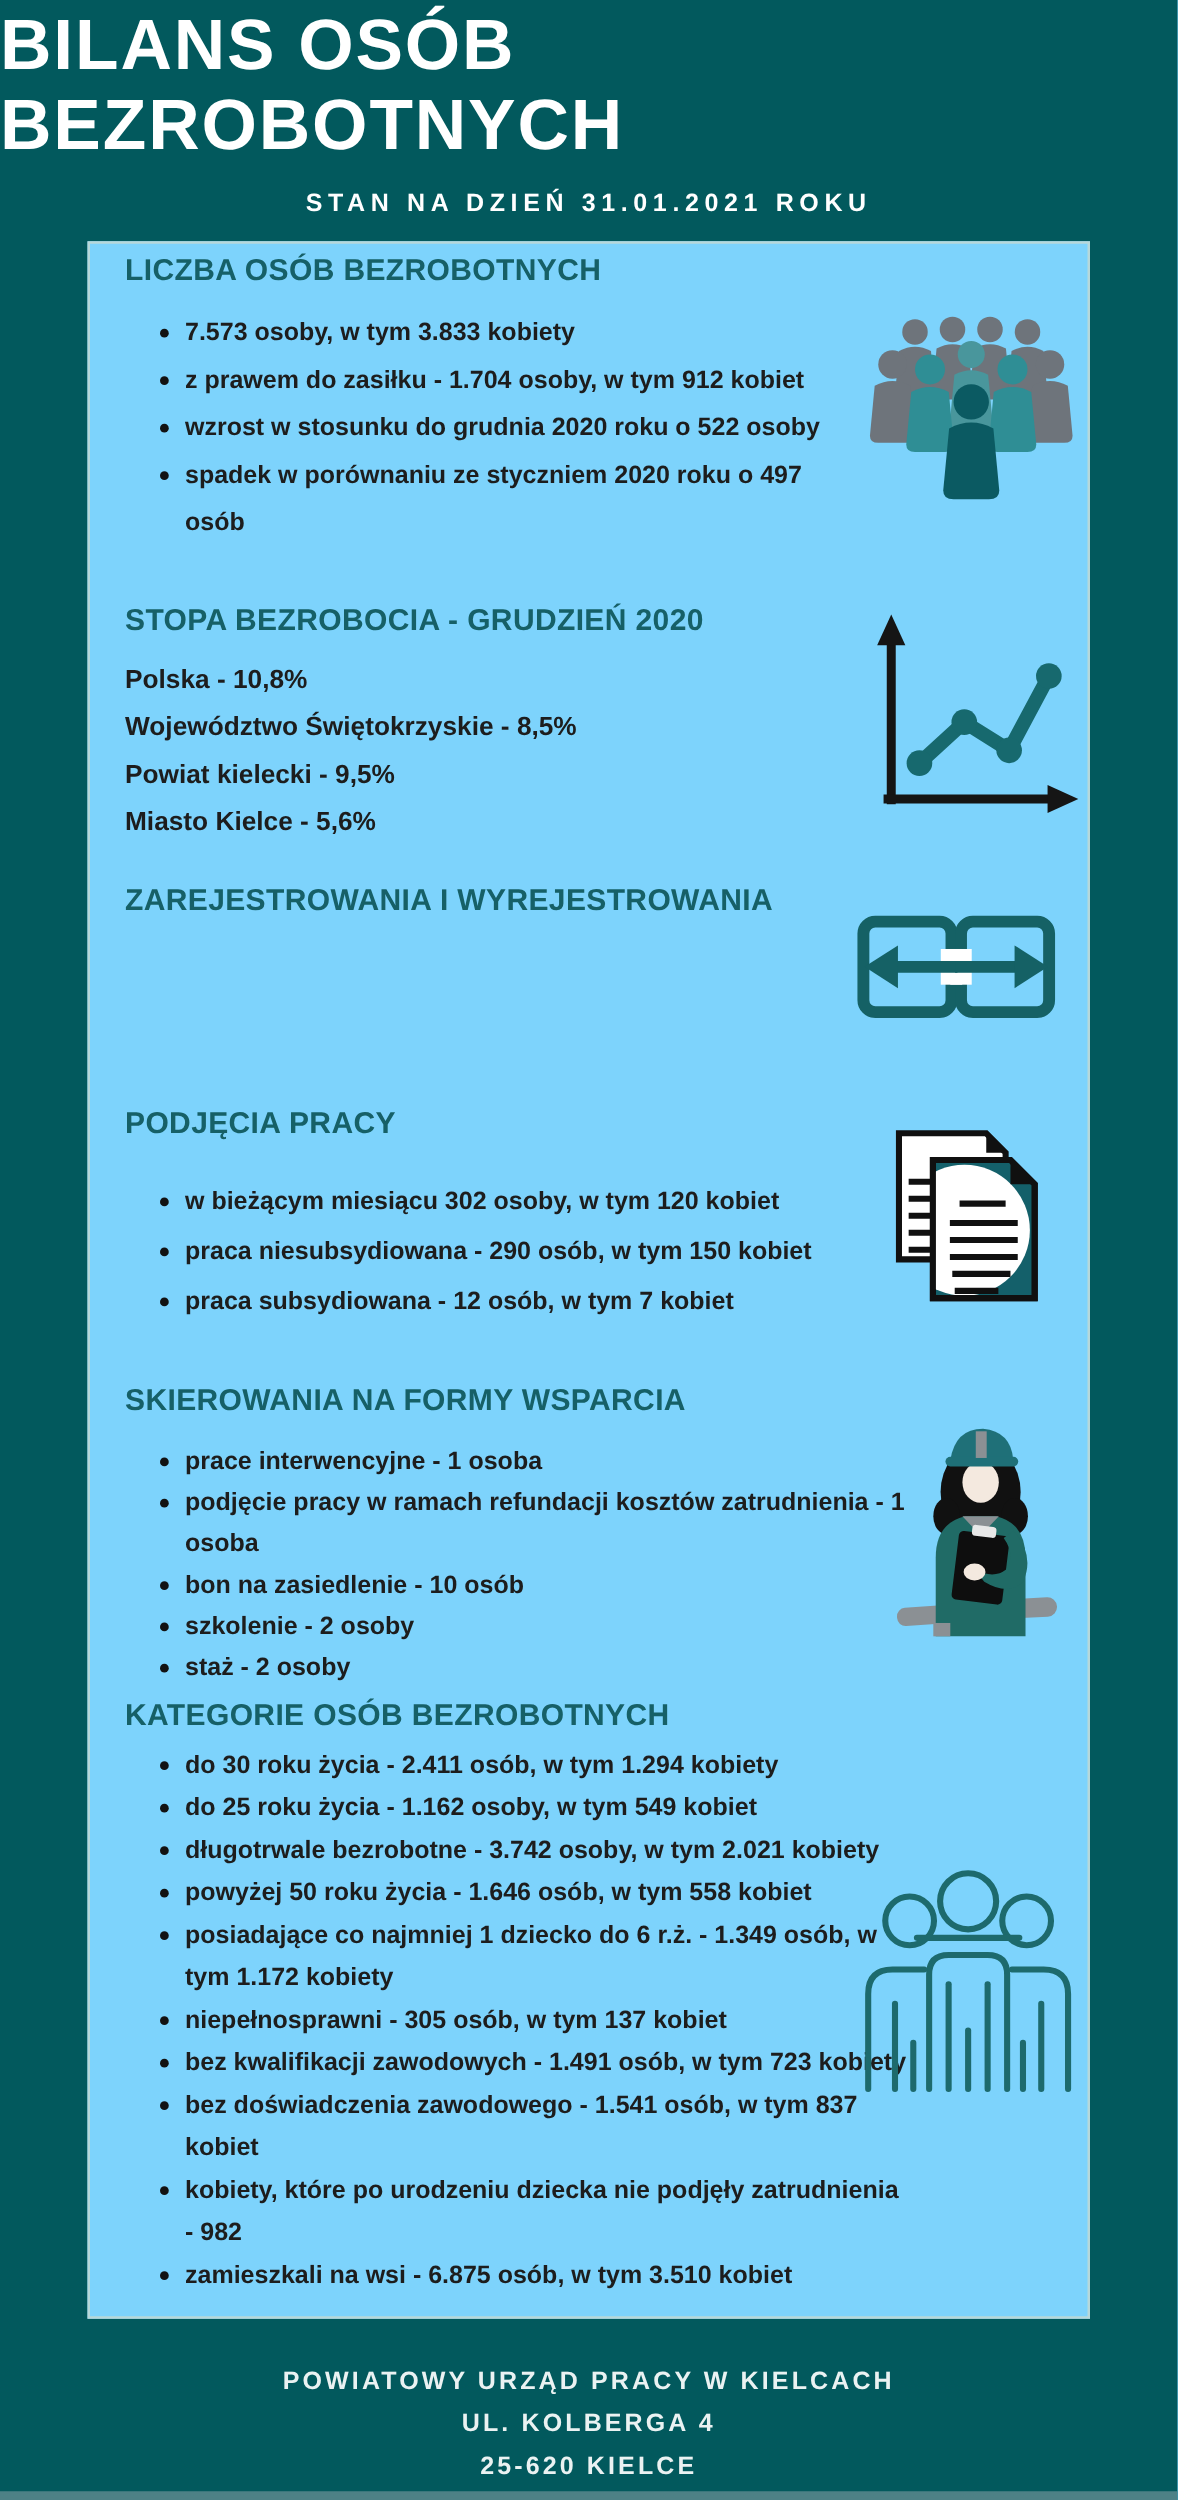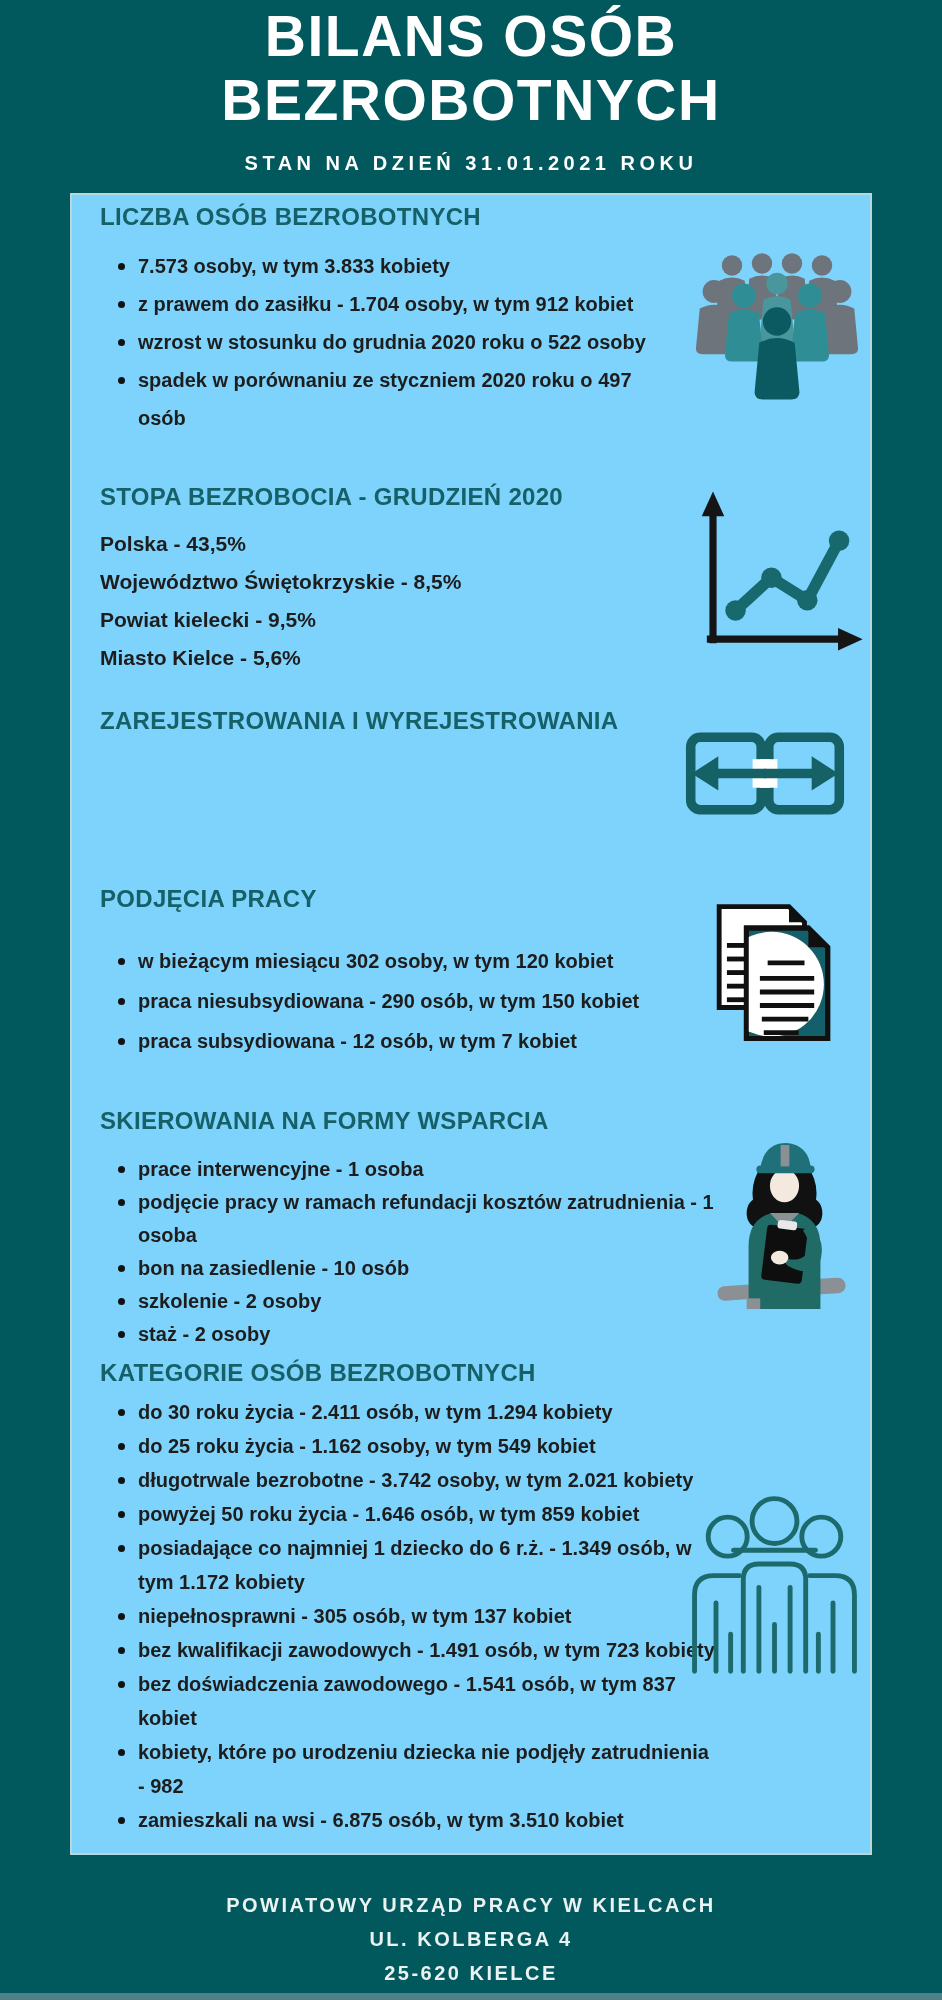--- a/index.html
+++ b/index.html
@@ -3,37 +3,37 @@
 <meta charset="utf-8">
 <style>
   html,body{margin:0;padding:0;}
   body{
     width:942px;height:2000px;position:relative;overflow:hidden;
     background:#02595d;
     font-family:"Liberation Sans",sans-serif;
   }
   
   .title{
-    position:absolute;top:4px;left:0;width:100%;text-align:center;
+    position:absolute;top:4px;left:0;width:100%;text-align:left;
     color:#ffffff;font-weight:700;font-size:57px;line-height:64px;letter-spacing:1.5px;
   }
   .subtitle{
     position:absolute;top:152px;left:0;width:100%;text-align:center;
     color:#ffffff;font-weight:700;font-size:20px;letter-spacing:4.5px;
   }
   
   .card{
     position:absolute;left:70px;top:193px;width:802px;height:1662px;
     background:#7dd3fc;border:2px solid #b7d8da;box-sizing:border-box;
   }
   section{position:absolute;left:28px;}
   h2{
     margin:0;color:#166067;font-weight:700;font-size:24px;letter-spacing:.3px;
   }
-  ul{list-style:none;margin:0;padding:0 0 0 16px;}
+  ul{list-style:none;margin:10px;padding:0 0 0 16px;}
   li{
     position:relative;padding-left:22px;color:#1d1d1d;font-weight:700;font-size:20px;
   }
   li::before{
     content:"";position:absolute;left:2px;width:7px;height:7px;border-radius:50%;background:#121212;
   }
   .plain-lines div{color:#1d1d1d;font-weight:700;font-size:21px;line-height:38px;}
   
   #sec-liczba{top:8px;}        #sec-liczba ul{margin-top:16px;width:545px;} #sec-liczba li{line-height:38px;} #sec-liczba li::before{top:16px;}
   #sec-stopa{top:288px;}       #sec-stopa .plain-lines{margin-top:14px;}
@@ -98,21 +98,21 @@
       <use href="#p" transform="translate(95 46) scale(.9)" fill="#49969c"></use>
       <use href="#p" transform="translate(62 58)" fill="#2f8e95"></use>
       <use href="#p" transform="translate(128 58)" fill="#2f8e95"></use>
       <use href="#p" transform="translate(95 84) scale(1.18)" fill="#0b5a62"></use>
     </svg>
   </span>
 
   <section id="sec-stopa">
     <h2>STOPA BEZROBOCIA - GRUDZIEŃ 2020</h2>
     <div class="plain-lines">
-      <div>Polska - 43,5%</div>
+      <div>Polska - 10,8%</div>
       <div>Województwo Świętokrzyskie - 8,5%</div>
       <div>Powiat kielecki - 9,5%</div>
       <div>Miasto Kielce - 5,6%</div>
     </div>
   </section>
 
   <span class="icon" id="icon-chart">
     <svg width="205" height="205" viewBox="0 0 200 200" xmlns="http://www.w3.org/2000/svg">
       <path d="M40 172 L40 44" stroke="#151515" stroke-width="7" fill="none"></path>
       <polygon points="29,48 40,24 51,48" fill="#151515"></polygon>
@@ -216,21 +216,21 @@
       <rect x="81" y="36" width="9" height="22" fill="#8b9094"></rect>
     </svg>
   </span>
 
   <section id="sec-kategorie">
     <h2>KATEGORIE OSÓB BEZROBOTNYCH</h2>
     <ul>
       <li>do 30 roku życia - 2.411 osób, w tym 1.294 kobiety</li>
       <li>do 25 roku życia - 1.162 osoby, w tym 549 kobiet</li>
       <li>długotrwale bezrobotne - 3.742 osoby, w tym 2.021 kobiety</li>
-      <li>powyżej 50 roku życia - 1.646 osób, w tym 859 kobiet</li>
+      <li>powyżej 50 roku życia - 1.646 osób, w tym 558 kobiet</li>
       <li>posiadające co najmniej 1 dziecko do 6 r.ż. - 1.349 osób,  w tym 1.172 kobiety</li>
       <li>niepełnosprawni - 305 osób, w tym 137 kobiet</li>
       <li>bez kwalifikacji zawodowych - 1.491 osób, w tym 723 kobiety</li>
       <li>bez doświadczenia zawodowego - 1.541 osób, w tym 837 kobiet</li>
       <li>kobiety, które po urodzeniu dziecka nie podjęły zatrudnienia - 982</li>
       <li>zamieszkali na wsi - 6.875 osób, w tym 3.510 kobiet</li>
     </ul>
   </section>
 
   <span class="icon" id="icon-people">

